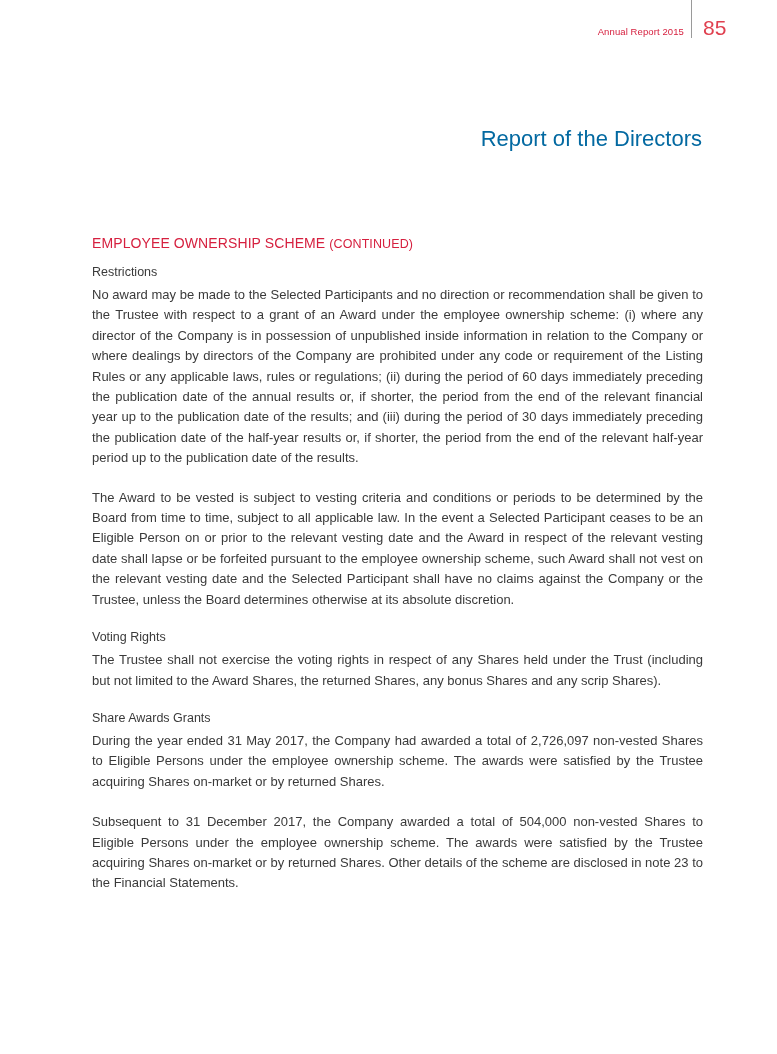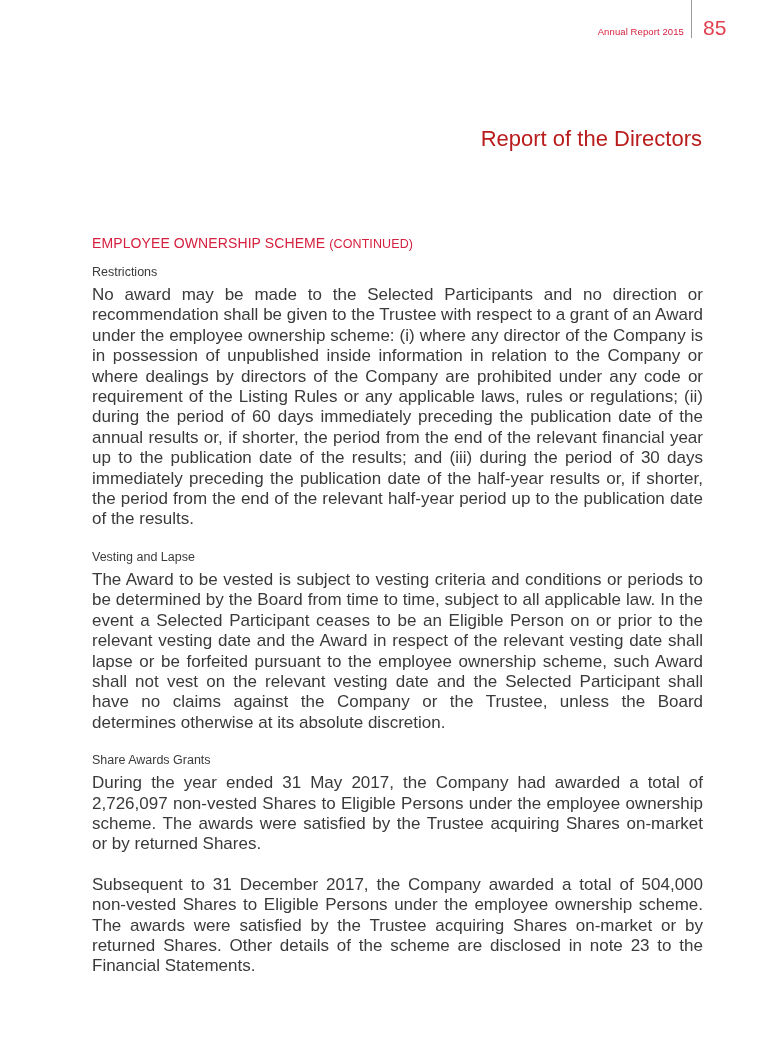--- a/index.html
+++ b/index.html
@@ -37,21 +37,21 @@
       top: 16px;
       font-size: 21px;
       color: #e0404f;
       font-weight: 300;
     }
     .page-title {
       position: absolute;
       right: 75px;
       top: 126px;
       font-size: 22px;
-      color: #b91c1c;
+      color: #0369a1;
       margin: 0;
       font-weight: normal;
     }
     .content {
       position: absolute;
       left: 92px;
       top: 235px;
       width: 611px;
     }
     .section-heading {
@@ -65,21 +65,21 @@
       font-size: 12.5px;
     }
     .sub-heading {
       font-size: 12.5px;
       font-weight: normal;
       color: #3a3a3a;
       margin: 0 0 4px 0;
       line-height: 17px;
     }
     .para {
-      font-size: 17px;
+      font-size: 13px;
       line-height: 20.4px;
       text-align: justify;
       margin: 0;
       color: #3a3a3a;
     }
     .block { margin-bottom: 19px; }
     .para + .para { margin-top: 20px; }
   </style>
 </head>
 <body>
@@ -92,23 +92,26 @@
 
 <div class="content">
   <h2 class="section-heading"><span>EMPLOYEE OWNERSHIP SCHEME</span> <span class="suffix">(CONTINUED)</span></h2>
 
   <div class="block">
     <h3 class="sub-heading">Restrictions</h3>
     <p class="para">No award may be made to the Selected Participants and no direction or recommendation shall be given to the Trustee with respect to a grant of an Award under the employee ownership scheme: (i) where any director of the Company is in possession of unpublished inside information in relation to the Company or where dealings by directors of the Company are prohibited under any code or requirement of the Listing Rules or any applicable laws, rules or regulations; (ii) during the period of 60 days immediately preceding the publication date of the annual results or, if shorter, the period from the end of the relevant financial year up to the publication date of the results; and (iii) during the period of 30 days immediately preceding the publication date of the half-year results or, if shorter, the period from the end of the relevant half-year period up to the publication date of the results.</p>
   </div>
 
   <div class="block">
-    <h3 class="sub-heading">Vesting and Lapse</h3>
     <p class="para">The Award to be vested is subject to vesting criteria and conditions or periods to be determined by the Board from time to time, subject to all applicable law. In the event a Selected Participant ceases to be an Eligible Person on or prior to the relevant vesting date and the Award in respect of the relevant vesting date shall lapse or be forfeited pursuant to the employee ownership scheme, such Award shall not vest on the relevant vesting date and the Selected Participant shall have no claims against the Company or the Trustee, unless the Board determines otherwise at its absolute discretion.</p>
   </div>
 
+  <div class="block">
+    <h3 class="sub-heading">Voting Rights</h3>
+    <p class="para">The Trustee shall not exercise the voting rights in respect of any Shares held under the Trust (including but not limited to the Award Shares, the returned Shares, any bonus Shares and any scrip Shares).</p>
+  </div>
 
   <div class="block">
     <h3 class="sub-heading">Share Awards Grants</h3>
     <p class="para">During the year ended 31 May 2017, the Company had awarded a total of 2,726,097 non-vested Shares to Eligible Persons under the employee ownership scheme. The awards were satisfied by the Trustee acquiring Shares on-market or by returned Shares.</p>
     <p class="para">Subsequent to 31 December 2017, the Company awarded a total of 504,000 non-vested Shares to Eligible Persons under the employee ownership scheme. The awards were satisfied by the Trustee acquiring Shares on-market or by returned Shares. Other details of the scheme are disclosed in note 23 to the Financial Statements.</p>
   </div>
 </div>
 
 </body></html>

